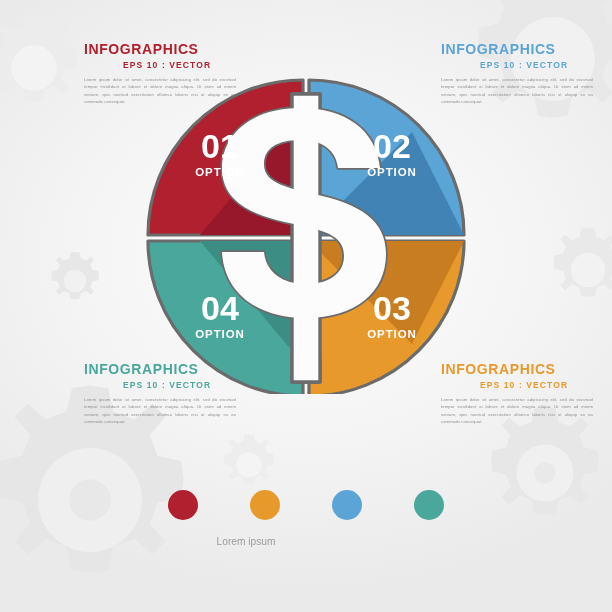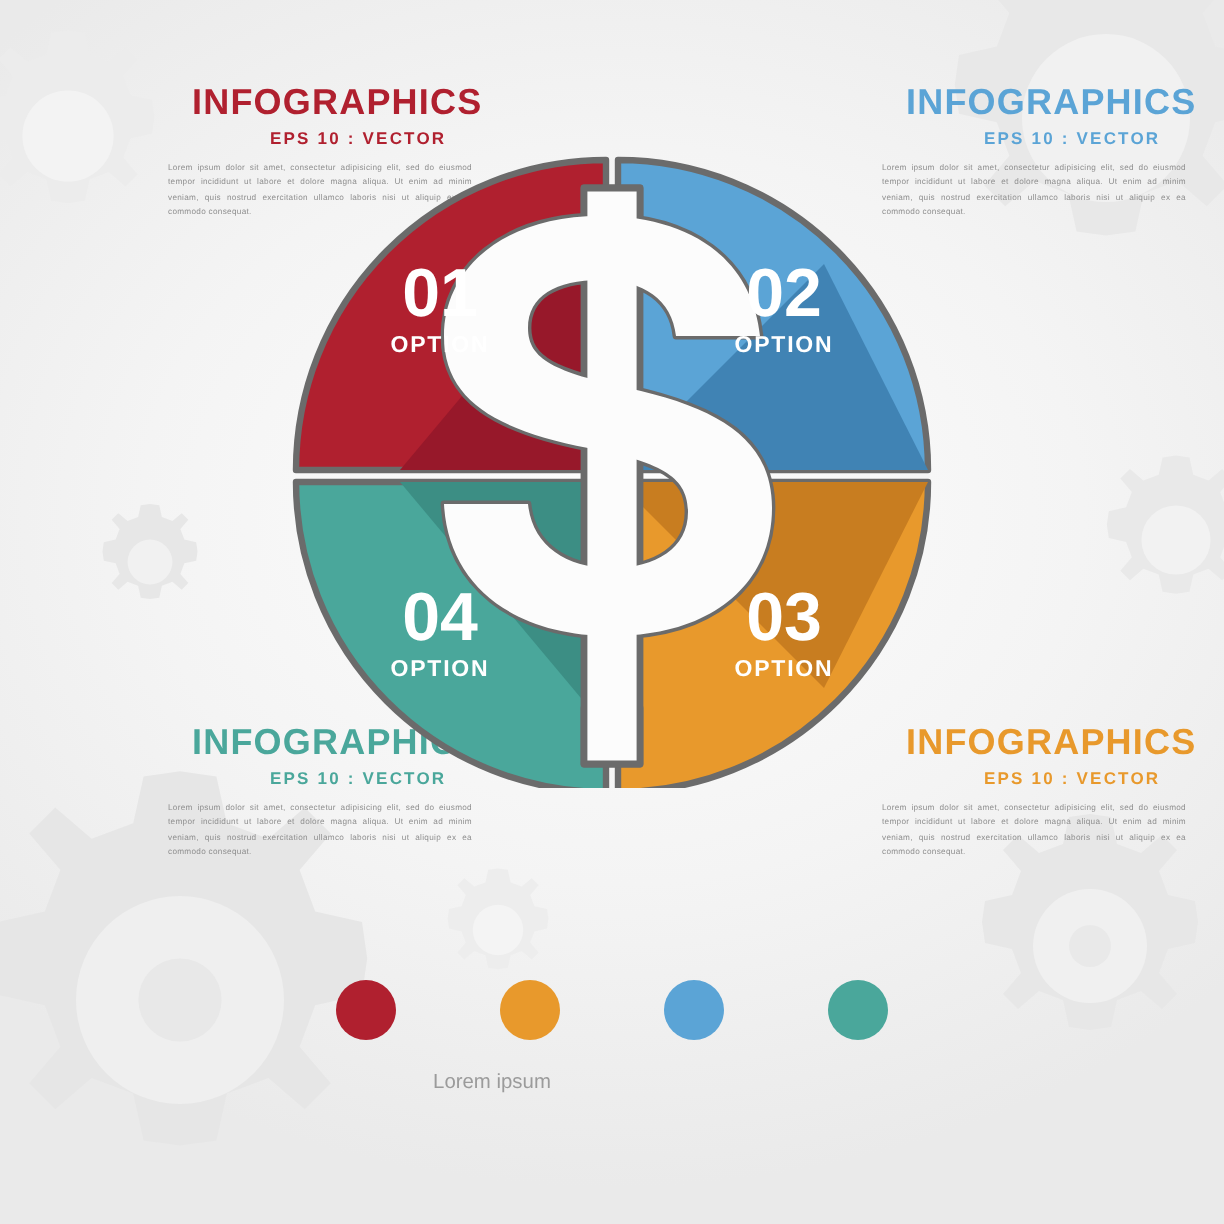--- a/index.html
+++ b/index.html
@@ -14,24 +14,24 @@
       radial-gradient(ellipse 70% 55% at 50% 42%, #fdfdfd 0%, #f4f4f4 55%, #eaeaea 100%);
   }
 
   
   .gears{position:absolute;inset:0;pointer-events:none;}
   .gears svg{position:absolute;}
 
   
   .block{position:absolute;width:152px;}
   .block .title{
-    font-size:18px;font-weight:bold;letter-spacing:.6px;margin:0 0 5px 12px;line-height:1;
+    font-size:14px;font-weight:bold;letter-spacing:.6px;margin:0 0 5px 0;line-height:1;
   }
   .block .sub{
-    font-size:8.5px;font-weight:bold;letter-spacing:1.1px;margin:0 0 6px 16px;line-height:1;padding-left:35px;
+    font-size:8.5px;font-weight:bold;letter-spacing:1.1px;margin:0 0 6px 4px;line-height:1;padding-left:35px;
   }
   .block .body{
     font-size:4.1px;line-height:1.85;color:#8e8e8e;text-align:justify;margin:0;
     letter-spacing:.15px;
   }
   #blk-tl{left:84px;top:42px;}
   #blk-tr{left:441px;top:42px;}
   #blk-bl{left:84px;top:362px;}
   #blk-br{left:441px;top:362px;}
 

